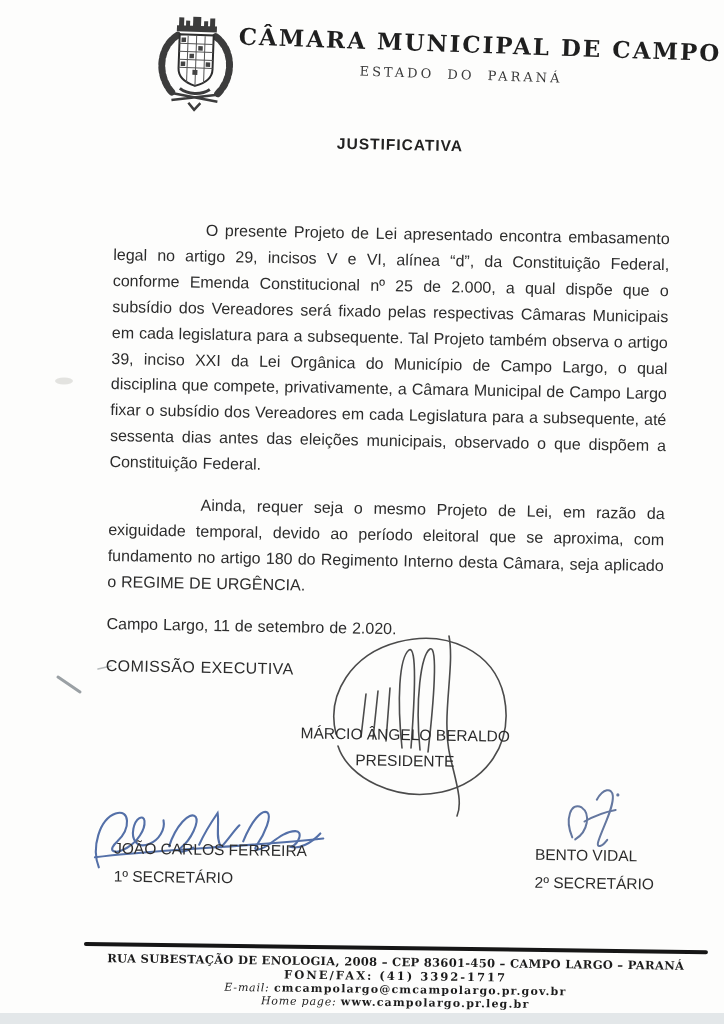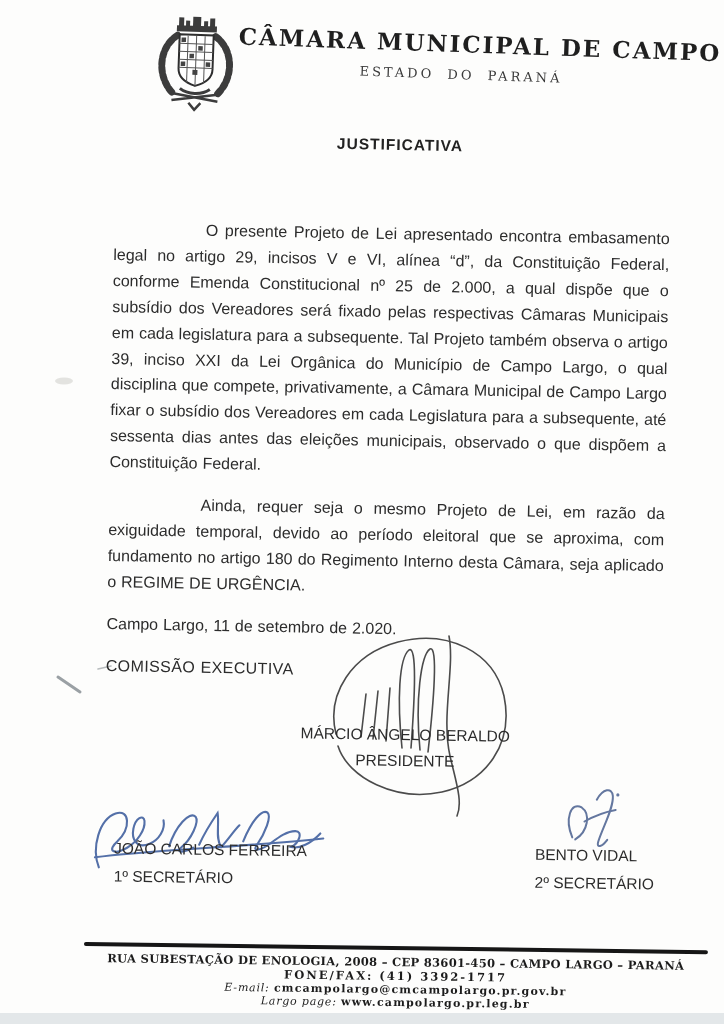--- a/index.html
+++ b/index.html
@@ -180,19 +180,19 @@
 
   <div class="footer">
     <div class="footer-rule"></div>
     <div class="f-line1">RUA SUBESTAÇÃO DE ENOLOGIA, 2008 – CEP 83601-450 – CAMPO LARGO – PARANÁ</div>
     <div class="f-line2">FONE/FAX: (41) 3392-1717</div>
     <div class="f-line3">
       <span class="f-label">E-mail:</span>
       <span class="f-val">cmcampolargo@cmcampolargo.pr.gov.br</span>
     </div>
     <div class="f-line4">
-      <span class="f-label">Largo page:</span>
+      <span class="f-label">Home page:</span>
       <span class="f-val">www.campolargo.pr.leg.br</span>
     </div>
   </div>
 
   <div class="bottom-band"></div>
 </div>
 
 </body></html>

